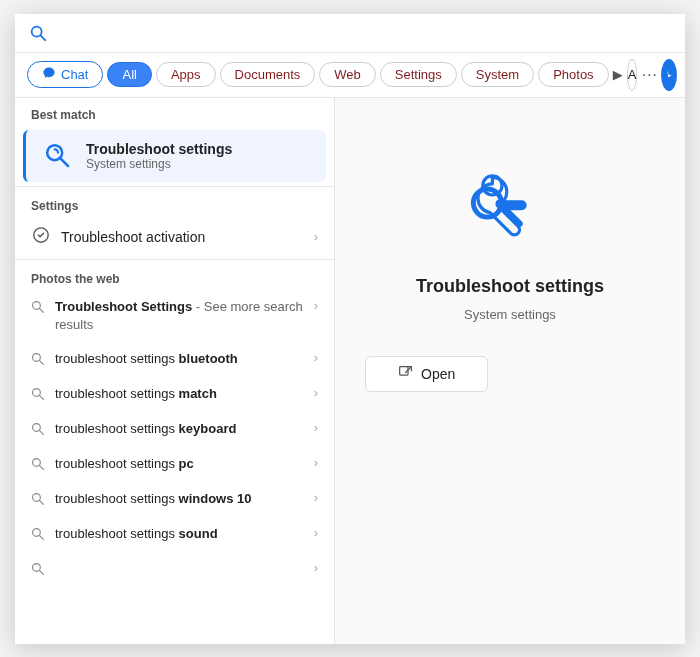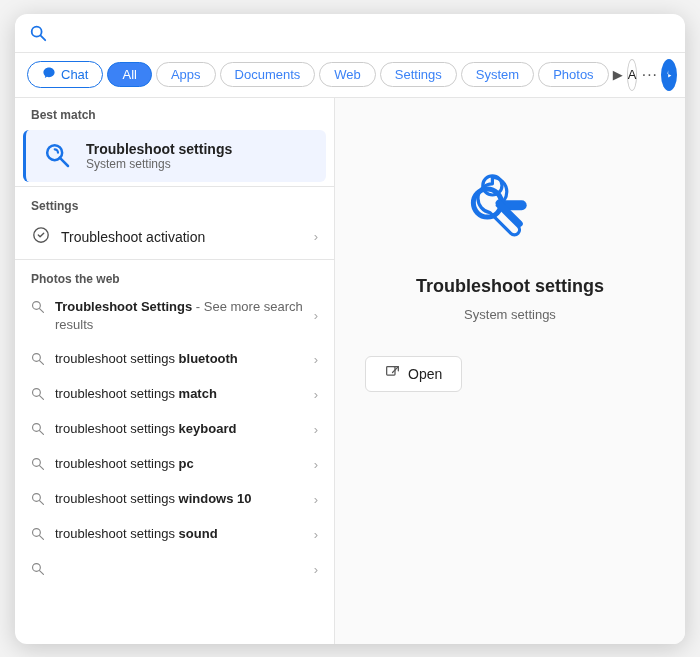--- a/index.html
+++ b/index.html
@@ -7,21 +7,21 @@
       font-family: 'Segoe UI', Arial, sans-serif;
       background: #f3f3f3;
       width: 700px;
       height: 657px;
       display: flex;
       align-items: center;
       justify-content: center;
     }
     .search-container {
       background: #fff;
-      border-radius: 12px;
+      border-radius: 0;
       box-shadow: 0 4px 24px rgba(0,0,0,0.18);
       width: 670px;
       height: 630px;
       overflow: hidden;
       display: flex;
       flex-direction: column;
     }
     .search-bar {
       display: flex;
       align-items: center;
@@ -52,21 +52,21 @@
       overflow: hidden;
     }
     .filter-btn {
       padding: 4px 14px;
       border-radius: 20px;
       border: 1px solid #ccc;
       background: #fff;
       font-size: 13px;
       cursor: pointer;
       white-space: nowrap;
-      color: #3b82f6;
+      color: #7f1d1d;
     }
     .filter-btn.active {
       background: #3b82f6;
       color: #fff;
       border-color: #1a73e8;
     }
     .filter-btn.chat-btn {
       display: flex;
       align-items: center;
       gap: 5px;
@@ -196,21 +196,20 @@
       font-size: 14px;
       color: #222;
     }
     .settings-item-label strong { font-weight: 400; }
     .chevron {
       color: #aaa;
       font-size: 13px;
     }
     .web-item {
       display: flex;
-      align-items: center;
       justify-content: space-between;
       padding: 8px 16px;
       cursor: pointer;
       gap: 10px;
     }
     .web-item-left {
       display: flex;
       align-items: flex-start;
       gap: 10px;
     }
@@ -253,21 +252,21 @@
     }
     .right-subtitle {
       font-size: 13px;
       color: #666;
       margin-bottom: 24px;
     }
     .open-btn {
       display: flex;
       align-items: center;
       gap: 8px;
-      padding: 8px 19px;
+      padding: 8px 32px;
       border: 1px solid #ddd;
       border-radius: 6px;
       background: #fff;
       cursor: pointer;
       font-size: 14px;
       color: #222;
       align-self: flex-start;
       margin-left: 30px;
     }
     .divider {

